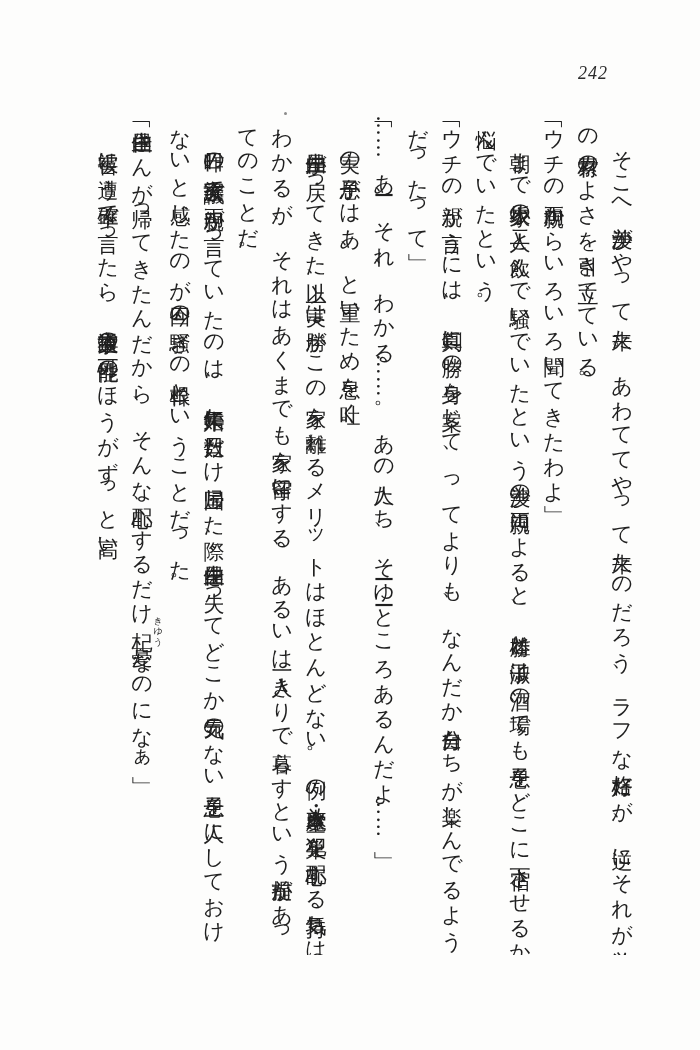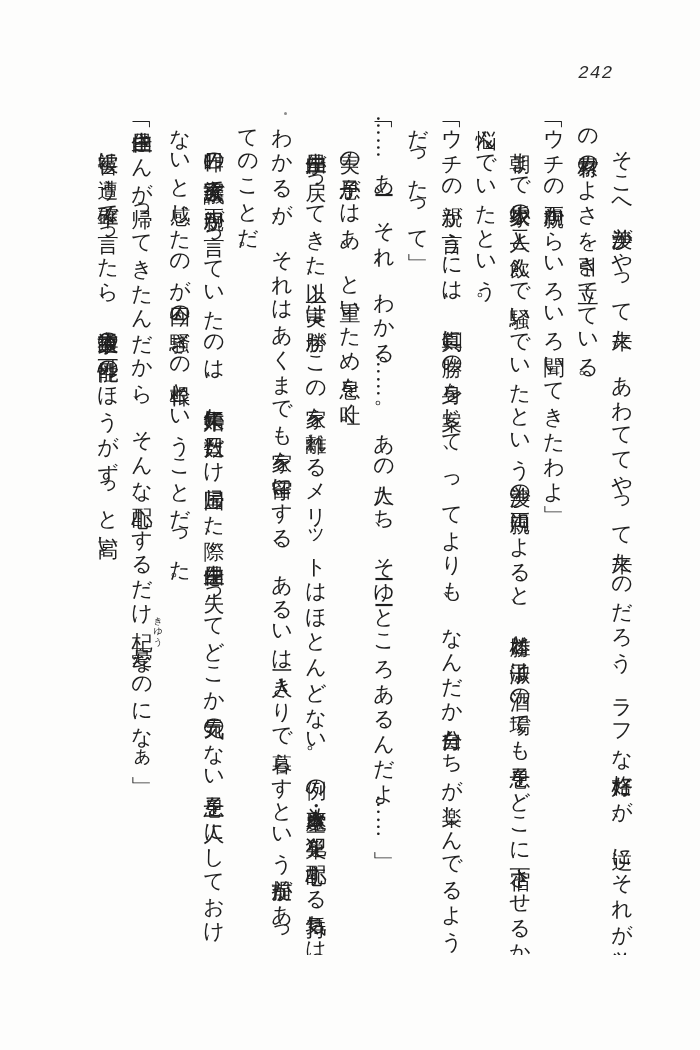--- a/index.html
+++ b/index.html
@@ -16,21 +16,21 @@
     font-family: "DejaVu Serif", "Liberation Serif", serif;
   }
   .page-number {
     position: absolute;
     top: 63px;
     left: 578px;
     font-size: 18px;
     font-style: italic;
     letter-spacing: 1px;
     color: #2b2b2b;
-    font-family: Liberation Mono, monospace;
+    font-family: Liberation Serif, serif;
   }
   .text-block {
     position: absolute;
     top: 114px;
     right: 61px;
     width: 579px;
     height: 841px;
     writing-mode: vertical-rl;
     -webkit-writing-mode: vertical-rl;
     text-orientation: mixed;

